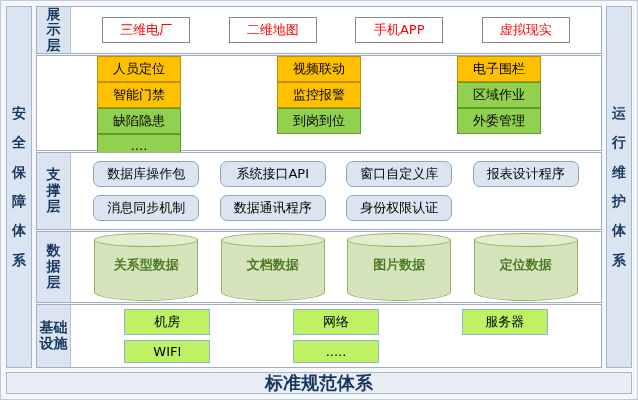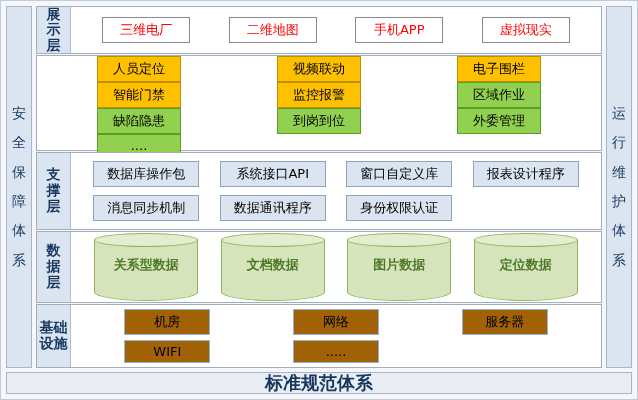--- a/index.html
+++ b/index.html
@@ -19,21 +19,21 @@
     gap: 4px;
   }
   
   .pillar {
     background: #dbe5f1;
     border: 1px solid #aab4c4;
     display: flex;
     align-items: center;
     justify-content: center;
     color: #17375e;
-    font-weight: normal;
+    font-weight: bold;
     font-size: 14px;
   }
   .pillar .vtxt {
     width: 16px;
     word-break: break-all;
     text-align: center;
     line-height: 2.1;
   }
   .bottom-pillar {
     grid-column: 1 / -1;
@@ -97,22 +97,22 @@
   .box {
     font-size: 13px;
     text-align: center;
     padding: 3px 8px;
     border: 1px solid #808080;
     white-space: nowrap;
   }
   .box.present { background: #ffffff; color: #ff0000; border-color: #8a8a8a; min-width: 88px; }
   .box.app-yellow { background: #ffc000; color: #000000; border-color: #bf9000; min-width: 84px; }
   .box.app-green  { background: #92d050; color: #000000; border-color: #5a9e28; min-width: 84px; }
-  .box.support { background: #dbe5f1; color: #000000; border-color: #93a3ba; min-width: 106px; }
-  .box.infra { background: #a16207; color: #000000; border-color: #95b3d7; min-width: 86px; }
+  .box.support { background: #dbe5f1; color: #000000; border-color: #93a3ba; min-width: 106px; border-radius: 7px; }
+  .box.infra { background: #bef264; color: #000000; border-color: #95b3d7; min-width: 86px; }
   
   .cylinder { position: relative; width: 104px; height: 68px; }
   .cyl-top {
     position: absolute; left: 0; right: 0; top: 0; height: 14px;
     background: #e3edcf;
     border: 1px solid #94b35d;
     border-radius: 50%;
     z-index: 2;
   }
   .cyl-body {

